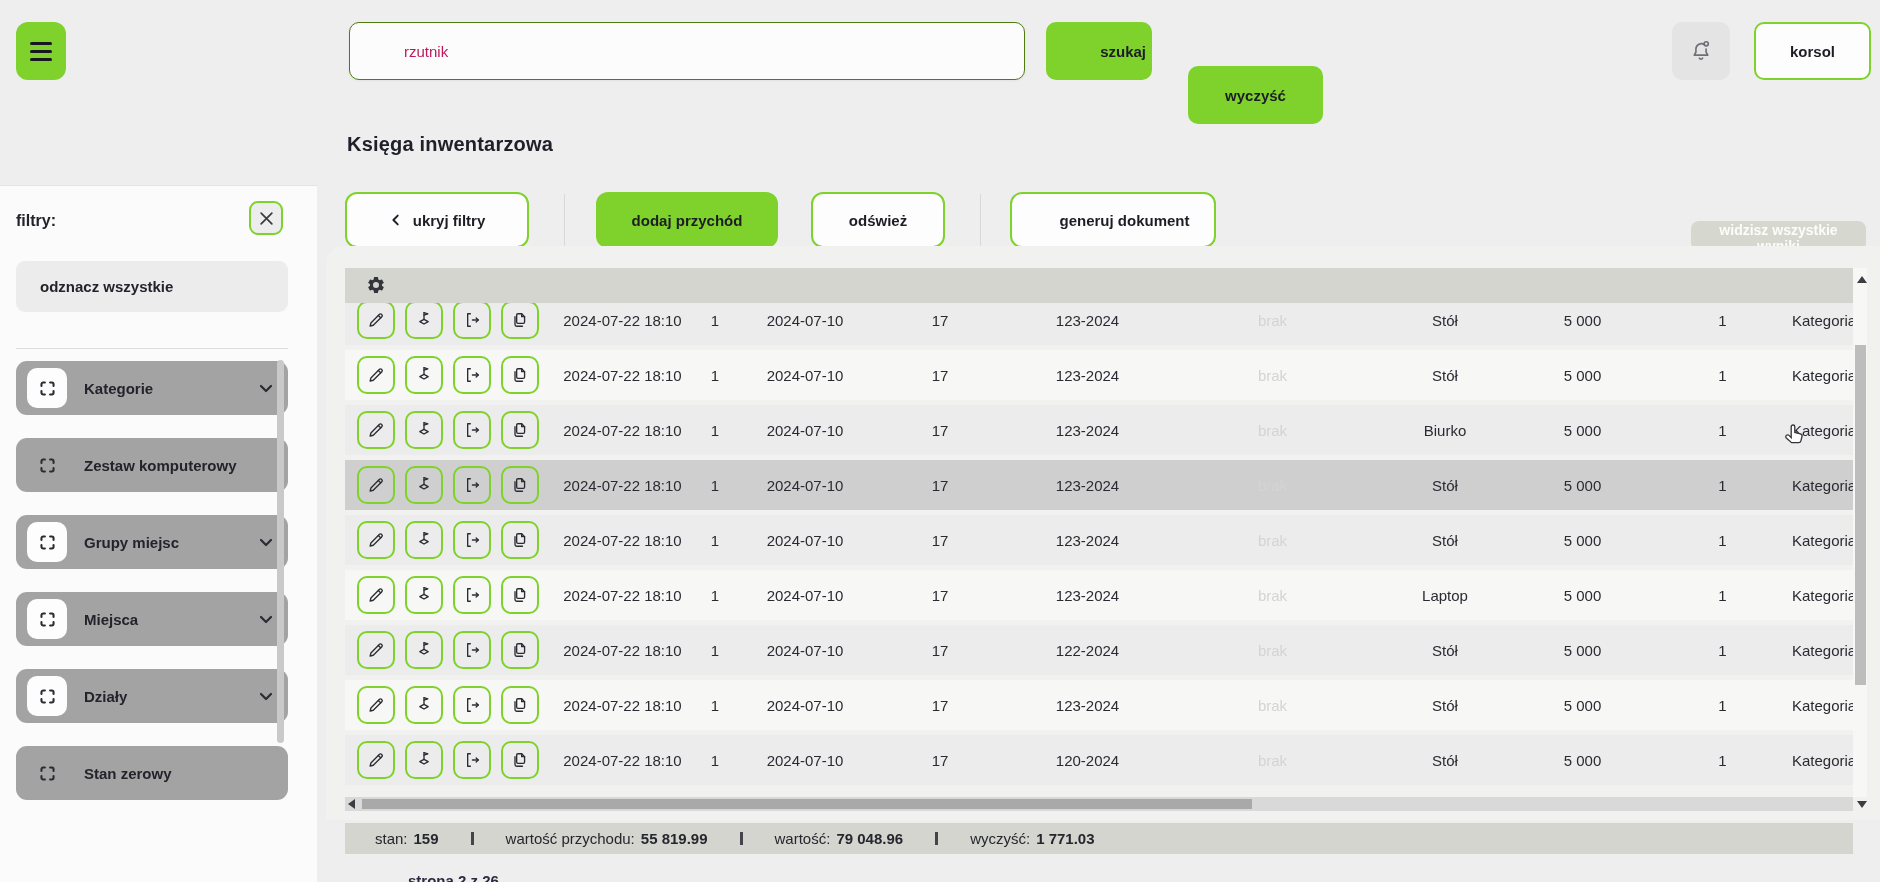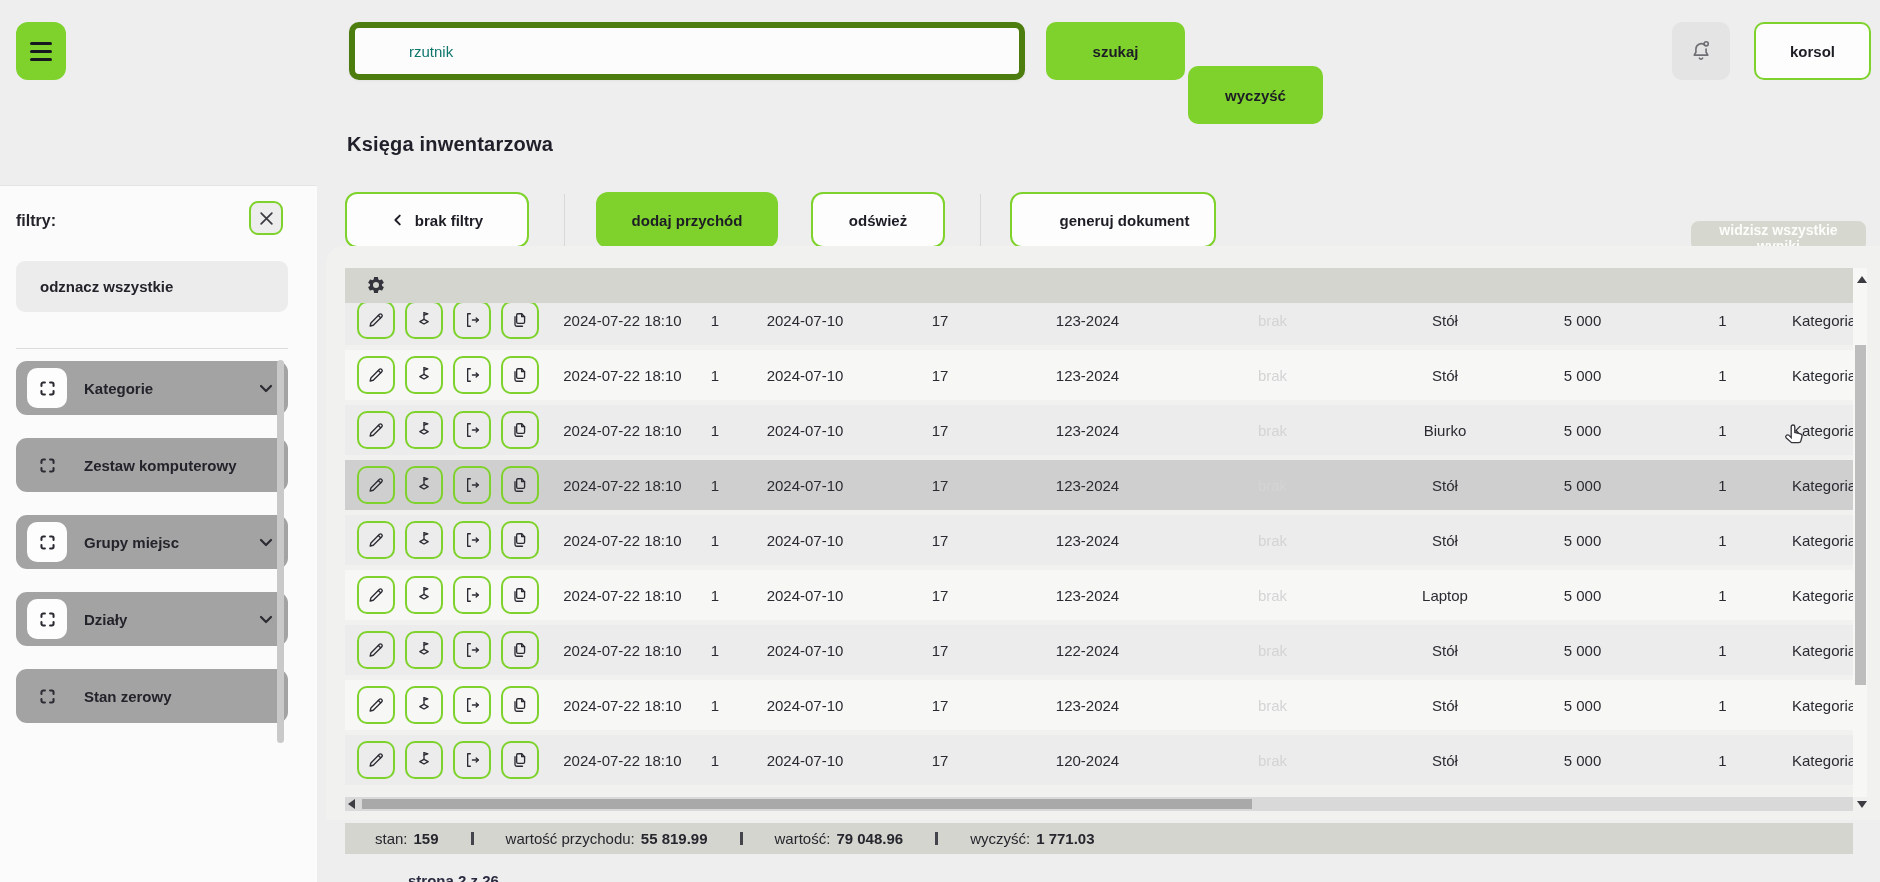--- a/index.html
+++ b/index.html
@@ -10,24 +10,24 @@
     color:#26262e;
     -webkit-font-smoothing:antialiased;
   }
   .abs{position:absolute;}
   button{font-family:inherit;cursor:pointer;}
 
   
   .hamburger{left:16px;top:22px;width:50px;height:58px;background:var(--green);
     border:none;border-radius:12px;display:flex;flex-direction:column;justify-content:center;align-items:center;gap:5px;}
   .hamburger span{display:block;width:22px;height:3px;background:#17171f;border-radius:2px;}
-  .search{left:349px;top:22px;width:676px;height:58px;background:#fcfcfc;border:6px solid #4d7c0f;
-    border-radius:10px;box-shadow:0 1px 3px rgba(0,0,0,.05);padding:0 20px 0 54px;font-size:15px;color:#0f766e;box-sizing:border-box;}
+  .search{left:349px;top:22px;width:676px;height:58px;background:#fcfcfc;border:1px solid #4d7c0f;
+    border-radius:10px;box-shadow:0 1px 3px rgba(0,0,0,.05);padding:0 20px 0 54px;font-size:15px;color:#be185d;box-sizing:border-box;}
   .btn-green{background:var(--green);border:none;border-radius:10px;font-size:15px;font-weight:700;color:#1d1d26;}
-  .btn-szukaj{left:1046px;top:22px;width:139px;height:58px;}
+  .btn-szukaj{left:1046px;top:22px;width:106px;height:58px;text-align:right;}
   .btn-wyczysc{left:1188px;top:22px;width:135px;height:58px;margin-top:44px;}
   .bell-btn{left:1672px;top:22px;width:58px;height:58px;background:#e4e4e4;border:none;border-radius:10px;
     display:flex;align-items:center;justify-content:center;}
   .btn-outline{background:#fdfdfd;border:2px solid var(--green);border-radius:10px;font-size:15px;font-weight:700;color:#1d1d26;}
   .btn-korsol{left:1754px;top:22px;width:117px;height:58px;}
 
   .page-title{left:347px;top:133px;font-size:20px;font-weight:700;color:#20202a;letter-spacing:.2px;}
 
   
   .sidebar{left:0;top:185px;width:317px;height:697px;background:#fbfbfb;border-top:1px solid #e4e4e4;}
@@ -179,20 +179,34 @@
     </div>
     <div class="filter-item boxed expandable">
       <span class="icon-box">
         <svg width="19" height="19" viewBox="0 0 22 22" fill="none" stroke="#2b2b33" stroke-width="2.4" stroke-linecap="round" stroke-linejoin="round">
           <path d="M4 8V6a2 2 0 0 1 2-2h2"></path>
           <path d="M14 4h2a2 2 0 0 1 2 2v2"></path>
           <path d="M18 14v2a2 2 0 0 1-2 2h-2"></path>
           <path d="M8 18H6a2 2 0 0 1-2-2v-2"></path>
         </svg>
       </span>
+      <span class="fi-label">Miejsca</span>
+      <svg class="chev" width="16" height="16" viewBox="0 0 16 16" fill="none" stroke="#2b2b33" stroke-width="2.2" stroke-linecap="round" stroke-linejoin="round">
+        <path d="M3 6l5 5 5-5"></path>
+      </svg>
+    </div>
+    <div class="filter-item boxed expandable">
+      <span class="icon-box">
+        <svg width="19" height="19" viewBox="0 0 22 22" fill="none" stroke="#2b2b33" stroke-width="2.4" stroke-linecap="round" stroke-linejoin="round">
+          <path d="M4 8V6a2 2 0 0 1 2-2h2"></path>
+          <path d="M14 4h2a2 2 0 0 1 2 2v2"></path>
+          <path d="M18 14v2a2 2 0 0 1-2 2h-2"></path>
+          <path d="M8 18H6a2 2 0 0 1-2-2v-2"></path>
+        </svg>
+      </span>
       <span class="fi-label">Działy</span>
       <svg class="chev" width="16" height="16" viewBox="0 0 16 16" fill="none" stroke="#2b2b33" stroke-width="2.2" stroke-linecap="round" stroke-linejoin="round">
         <path d="M3 6l5 5 5-5"></path>
       </svg>
     </div>
     <div class="filter-item">
       <span class="icon-box">
         <svg width="19" height="19" viewBox="0 0 22 22" fill="none" stroke="#2b2b33" stroke-width="2.4" stroke-linecap="round" stroke-linejoin="round">
           <path d="M4 8V6a2 2 0 0 1 2-2h2"></path>
           <path d="M14 4h2a2 2 0 0 1 2 2v2"></path>
@@ -205,21 +219,21 @@
         <path d="M3 6l5 5 5-5"></path>
       </svg>
     </div>
 </div>
 <div class="abs side-scroll"></div>
 
 <button class="abs btn-outline btn-hide-filters">
   <svg width="14" height="14" viewBox="0 0 16 16" fill="none" stroke="#1d1d26" stroke-width="2.2" stroke-linecap="round" stroke-linejoin="round">
       <path d="M10 3L5 8l5 5"></path>
     </svg>
-  <span>brak filtry</span>
+  <span>ukryj filtry</span>
 </button>
 <div class="abs tb-divider" style="left:564px"></div>
 <button class="abs btn-green btn-add">dodaj przychód</button>
 <button class="abs btn-outline btn-refresh">odśwież</button>
 <div class="abs tb-divider" style="left:980px"></div>
 <button class="abs btn-outline btn-generate">generuj dokument</button>
 <button class="abs all-results">widzisz wszystkie wyniki</button>
 
 <div class="abs table-wrap"></div>
 

